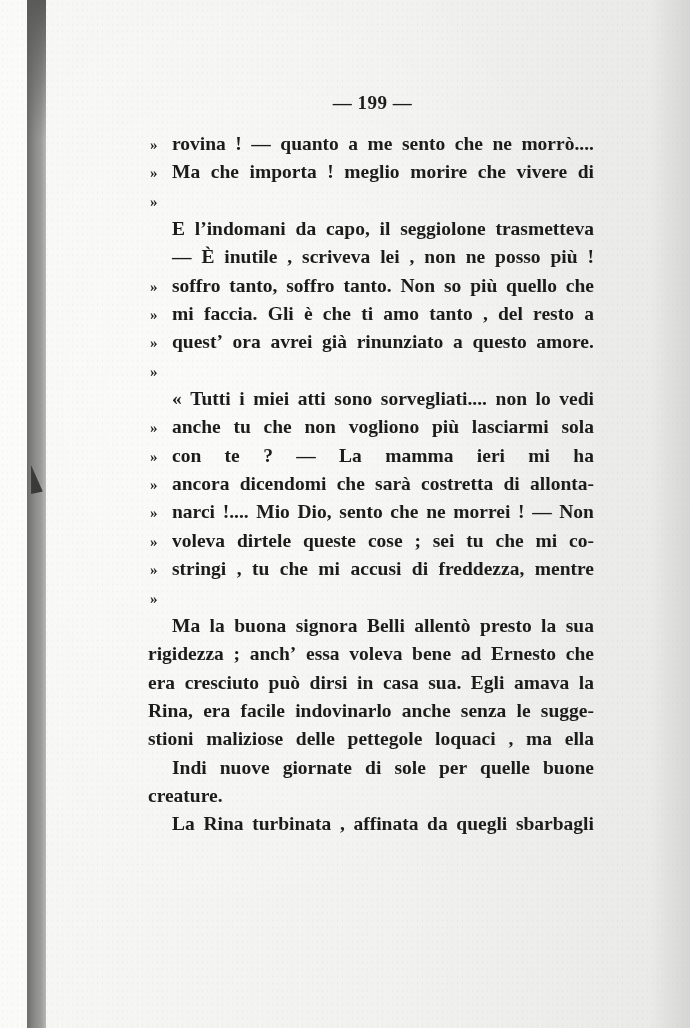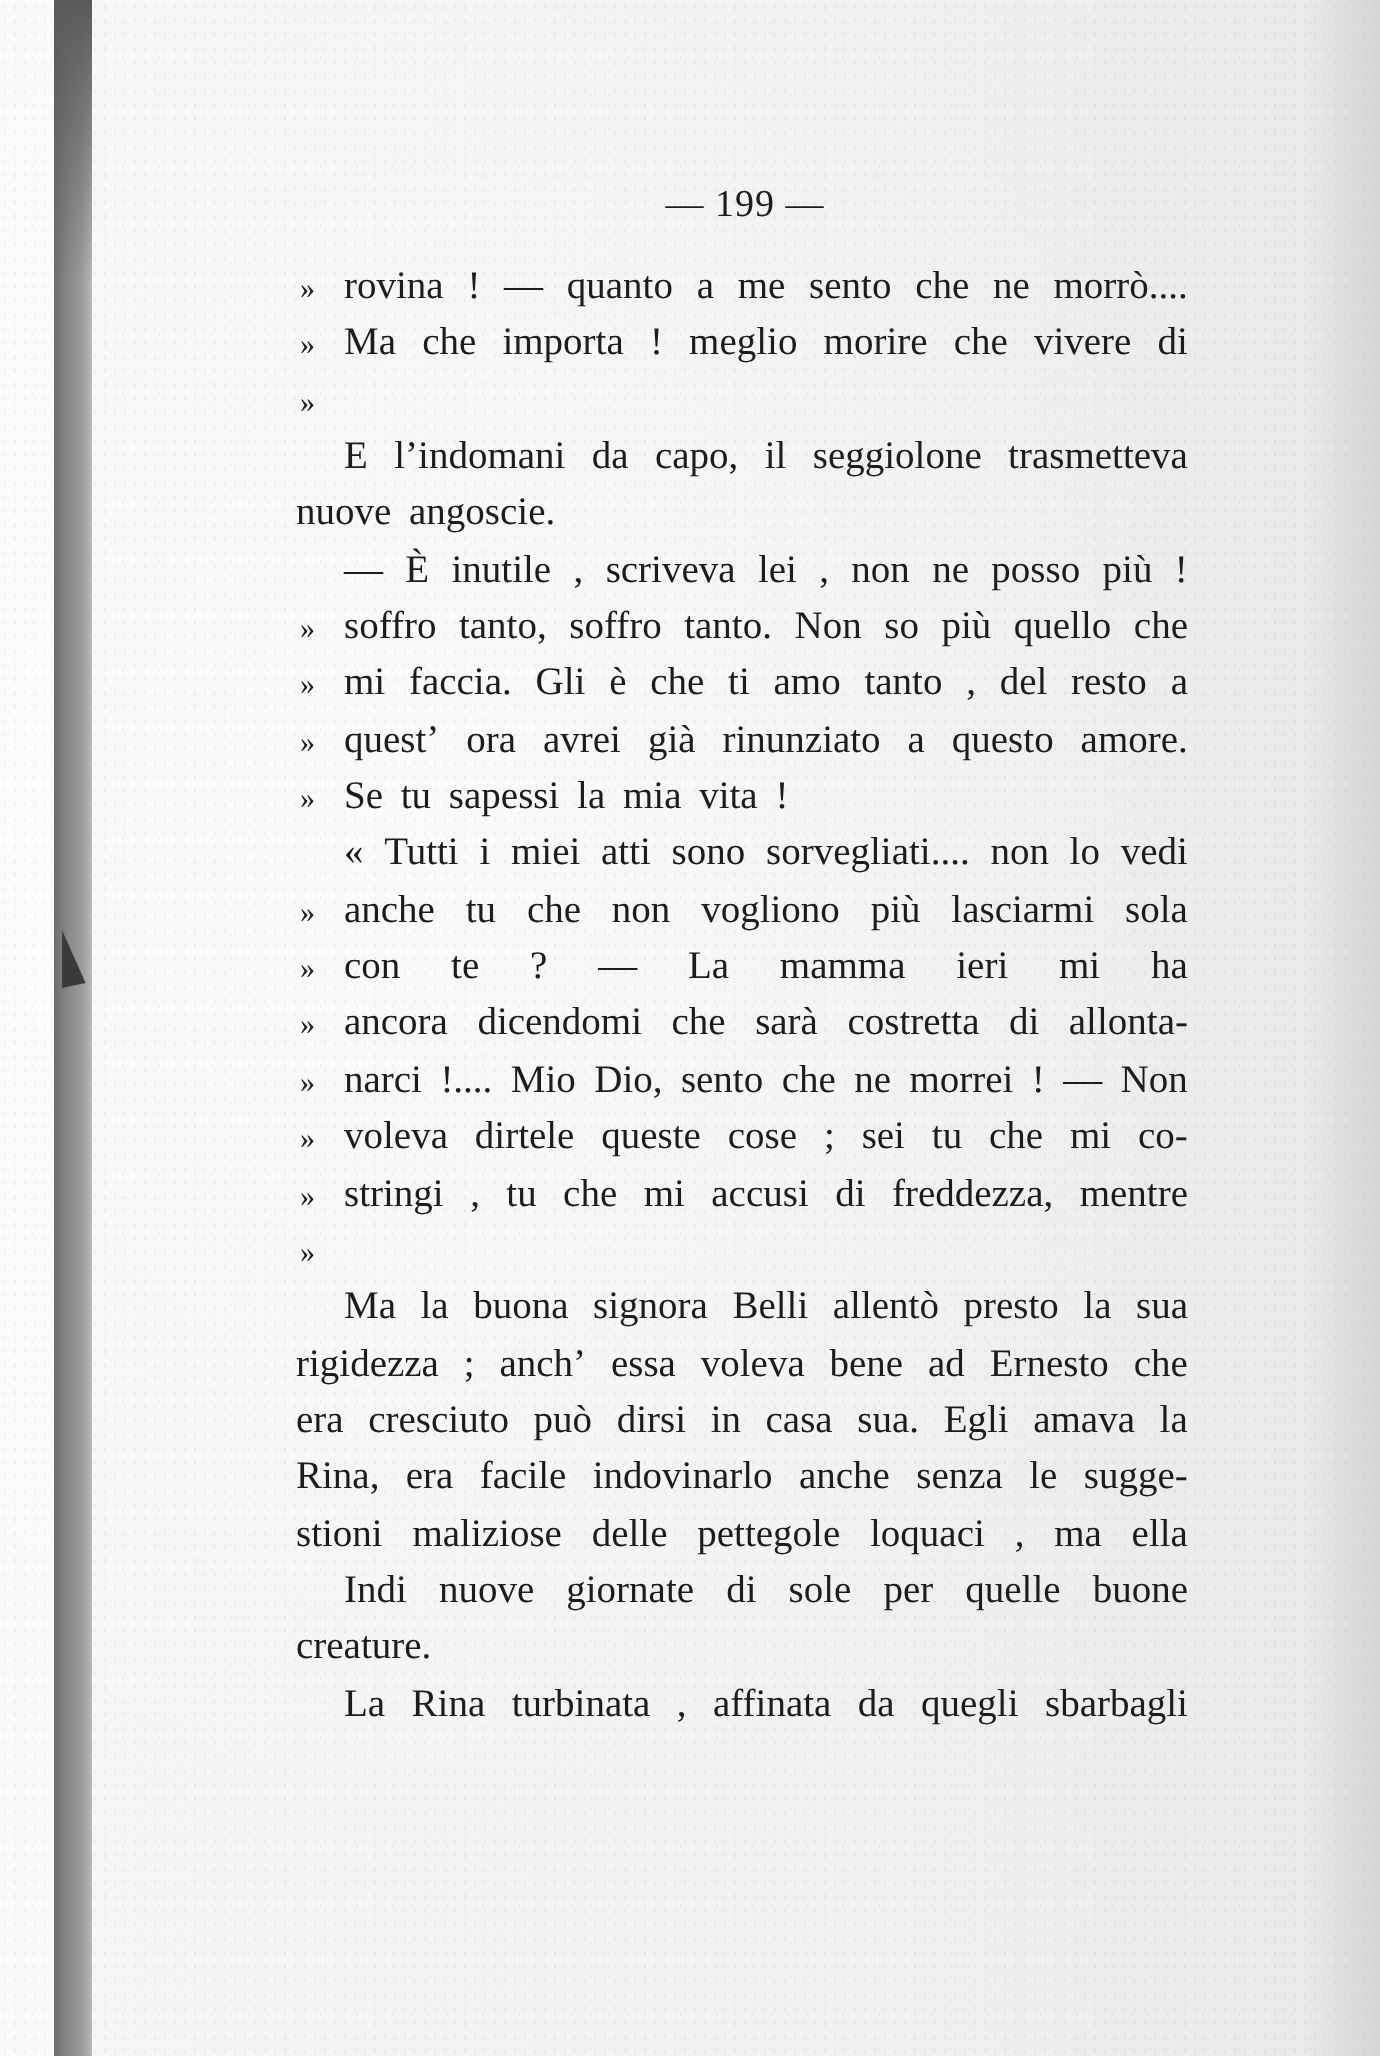--- a/index.html
+++ b/index.html
@@ -14,20 +14,21 @@
       background: #f3f3f1;
       font-family: "Liberation Serif", "DejaVu Serif", serif;
       color: #1c1c1c;
     }
     .page {
       position: absolute;
       inset: 0;
       background:
         radial-gradient(ellipse at 30% 40%, rgba(255,255,255,0.6), rgba(255,255,255,0) 60%),
         linear-gradient(90deg, #fafaf8 0px, #fafaf8 26px, #f6f6f4 50px, #f1f1ef 400px, #e9e9e7 690px);
+      font-weight: bold;
     }
     .noise {
       position: absolute;
       inset: 0;
       opacity: 0.35;
       background-image:
         radial-gradient(rgba(0,0,0,0.12) 0.6px, transparent 0.8px),
         radial-gradient(rgba(0,0,0,0.08) 0.5px, transparent 0.7px);
       background-size: 5px 7px, 9px 6px;
       background-position: 0 0, 3px 2px;
@@ -155,23 +156,20 @@
       </div>
       <div class="line indent">
         <span class="w">E</span>
         <span class="w">l’indomani</span>
         <span class="w">da</span>
         <span class="w">capo,</span>
         <span class="w">il</span>
         <span class="w">seggiolone</span>
         <span class="w">trasmetteva</span>
       </div>
-      <div class="line last">
-        <span>nuove angoscie.</span>
-      </div>
       <div class="line indent">
         <span class="w">—</span>
         <span class="w">È</span>
         <span class="w">inutile</span>
         <span class="w">,</span>
         <span class="w">scriveva</span>
         <span class="w">lei</span>
         <span class="w">,</span>
         <span class="w">non</span>
         <span class="w">ne</span>
@@ -212,21 +210,20 @@
         <span class="w">ora</span>
         <span class="w">avrei</span>
         <span class="w">già</span>
         <span class="w">rinunziato</span>
         <span class="w">a</span>
         <span class="w">questo</span>
         <span class="w">amore.</span>
       </div>
       <div class="line quoted last">
         <span class="qm">»</span>
-        <span>Se tu sapessi la mia vita !</span>
       </div>
       <div class="line indent">
         <span class="w">«</span>
         <span class="w">Tutti</span>
         <span class="w">i</span>
         <span class="w">miei</span>
         <span class="w">atti</span>
         <span class="w">sono</span>
         <span class="w">sorvegliati....</span>
         <span class="w">non</span>

